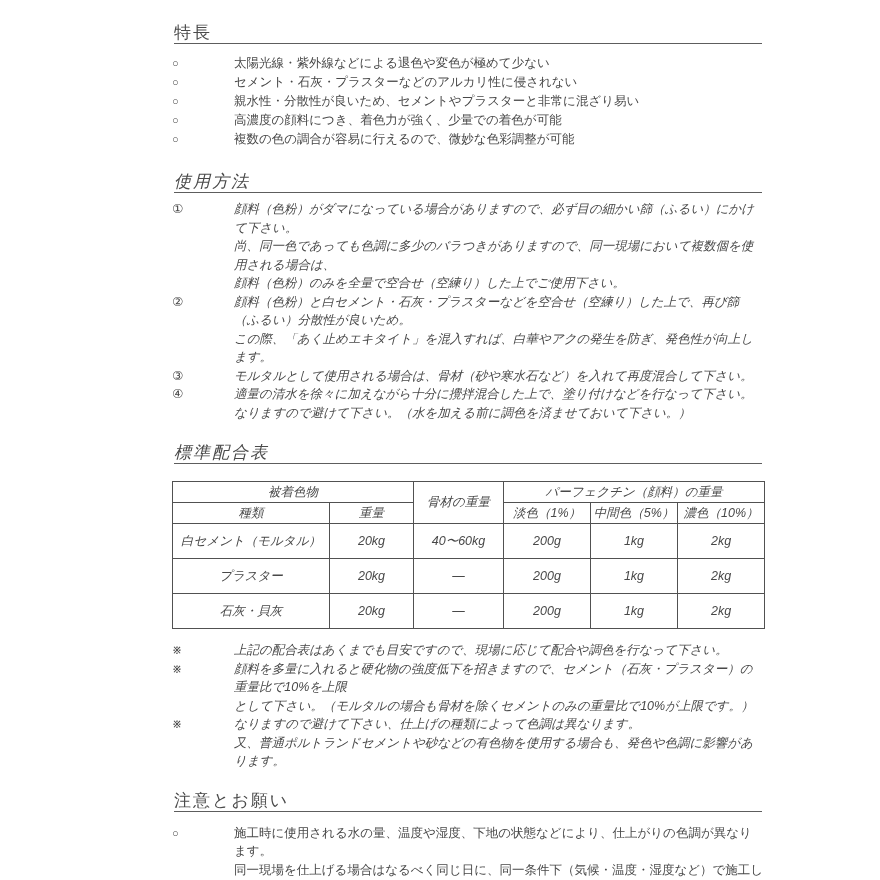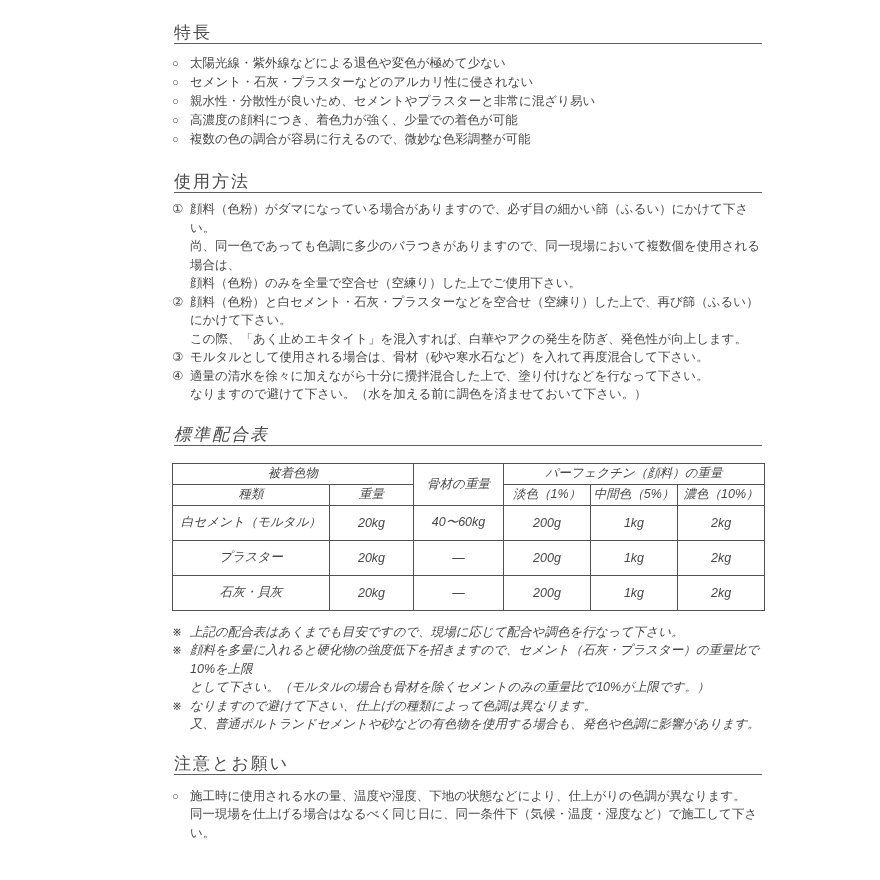--- a/index.html
+++ b/index.html
@@ -23,38 +23,38 @@
     font-size: 17px;
     font-weight: 400;
     line-height: 20px;
     letter-spacing: 2px;
     color: #4a4a4a;
     margin: 2px;
     padding-bottom: 0;
     border-bottom: 1px solid #5d5d5d;
   }
   .sec-features { padding-top: 21px; }
-  .sec-usage    { margin-top: 23px; }
+  .sec-usage    { margin-top: 23px; font-style: italic; }
   .sec-mix      { margin-top: 21px; font-style: italic; }
   .sec-cautions { margin-top: 20px; }
 
   .item-list { margin-top: 10px; }
   .item {
     display: flex;
     align-items: flex-start;
     font-size: 12.5px;
     line-height: 19px;
     color: #484848;
   }
   .item .marker {
     flex: none;
     width: 18px;
     text-align: left;
   }
-  .item .lines { flex: 1; }
+  .item .lines { flex: 1; margin-left: 44px; }
   .usage-list .item,
   .note-list .item,
   .caution-list .item { line-height: 18.5px; }
   .usage-list { margin-top: 7px; }
   .note-list  { margin-top: 12px; }
   .caution-list { margin-top: 12px; }
   .features-list .marker,
   .caution-list .marker { font-size: 11px; }
   .note-list .marker { font-size: 12px; }
 
@@ -125,21 +125,21 @@
         <span class="marker">①</span>
         <div class="lines">
           <div>顔料（色粉）がダマになっている場合がありますので、必ず目の細かい篩（ふるい）にかけて下さい。</div>
           <div>尚、同一色であっても色調に多少のバラつきがありますので、同一現場において複数個を使用される場合は、</div>
           <div>顔料（色粉）のみを全量で空合せ（空練り）した上でご使用下さい。</div>
         </div>
       </div>
       <div class="item">
         <span class="marker">②</span>
         <div class="lines">
-          <div>顔料（色粉）と白セメント・石灰・プラスターなどを空合せ（空練り）した上で、再び篩（ふるい）にかけて下さい。</div>
+          <div>顔料（色粉）と白セメント・石灰・プラスターなどを空合せ（空練り）した上で、再び篩（ふるい）分散性が良いため。</div>
           <div>この際、「あく止めエキタイト」を混入すれば、白華やアクの発生を防ぎ、発色性が向上します。</div>
         </div>
       </div>
       <div class="item">
         <span class="marker">③</span>
         <div class="lines">
           <div>モルタルとして使用される場合は、骨材（砂や寒水石など）を入れて再度混合して下さい。</div>
         </div>
       </div>
       <div class="item">

